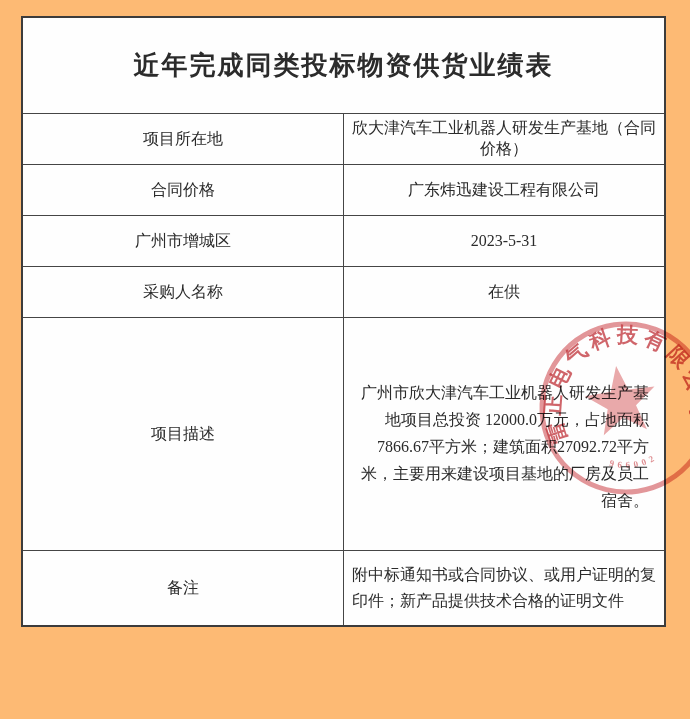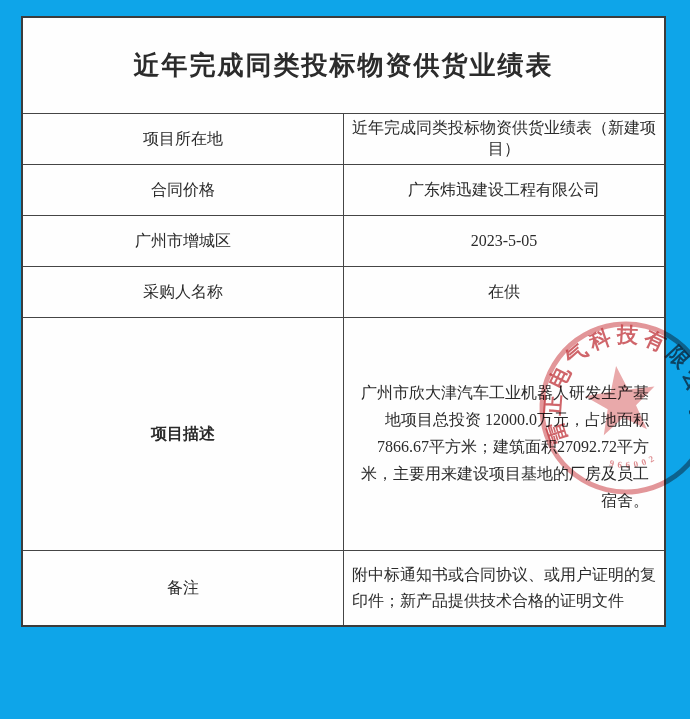--- a/index.html
+++ b/index.html
@@ -10,21 +10,21 @@
     height: 719px;
     overflow: hidden;
     font-family: "Liberation Serif", "DejaVu Serif", serif;
     color: #2b2b2b;
     -webkit-font-smoothing: antialiased;
   }
   .sheet {
     position: absolute;
     left: 0; top: 0;
     width: 690px; height: 719px;
-    background: #0ea5e9;
+    background: #fdba74;
   }
   table.doc {
     position: absolute;
     left: 21px;
     top: 16px;
     width: 645px;
     border-collapse: collapse;
     table-layout: fixed;
     background: #fefefe;
   }
@@ -50,21 +50,21 @@
     vertical-align: middle;
     font-size: 16px;
     padding: 2px;
   }
   td.value-cell {
     text-align: center;
     vertical-align: middle;
     font-size: 16px;
     padding: 2px 8px;
   }
-  tr.desc-row td.label-cell { height: 228px; font-weight: bold; }
+  tr.desc-row td.label-cell { height: 228px; }
   tr.remark-row td.label-cell { height: 70px; }
   td.desc-value {
     position: relative;
     vertical-align: middle;
     padding: 0;
   }
   .desc-text-wrap {
     position: relative;
     z-index: 1;
     display: flex;
@@ -109,33 +109,33 @@
 <div class="sheet">
 
   <table class="doc">
     <tbody>
         <tr>
       <td class="title-cell" colspan="2">近年完成同类投标物资供货业绩表</td>
     </tr>
 
     <tr>
       <td class="label-cell">项目所在地</td>
-      <td class="value-cell">近年完成同类投标物资供货业绩表（新建项目）</td>
+      <td class="value-cell">欣大津汽车工业机器人研发生产基地（合同价格）</td>
     </tr>
 
 
     <tr>
       <td class="label-cell">合同价格</td>
       <td class="value-cell">广东炜迅建设工程有限公司</td>
     </tr>
 
 
     <tr>
       <td class="label-cell">广州市增城区</td>
-      <td class="value-cell">2023-5-05</td>
+      <td class="value-cell">2023-5-31</td>
     </tr>
 
     <tr>
       <td class="label-cell">采购人名称</td>
       <td class="value-cell">在供</td>
     </tr>
 
     <tr class="desc-row">
       <td class="label-cell">项目描述</td>
       <td class="value-cell desc-value">

